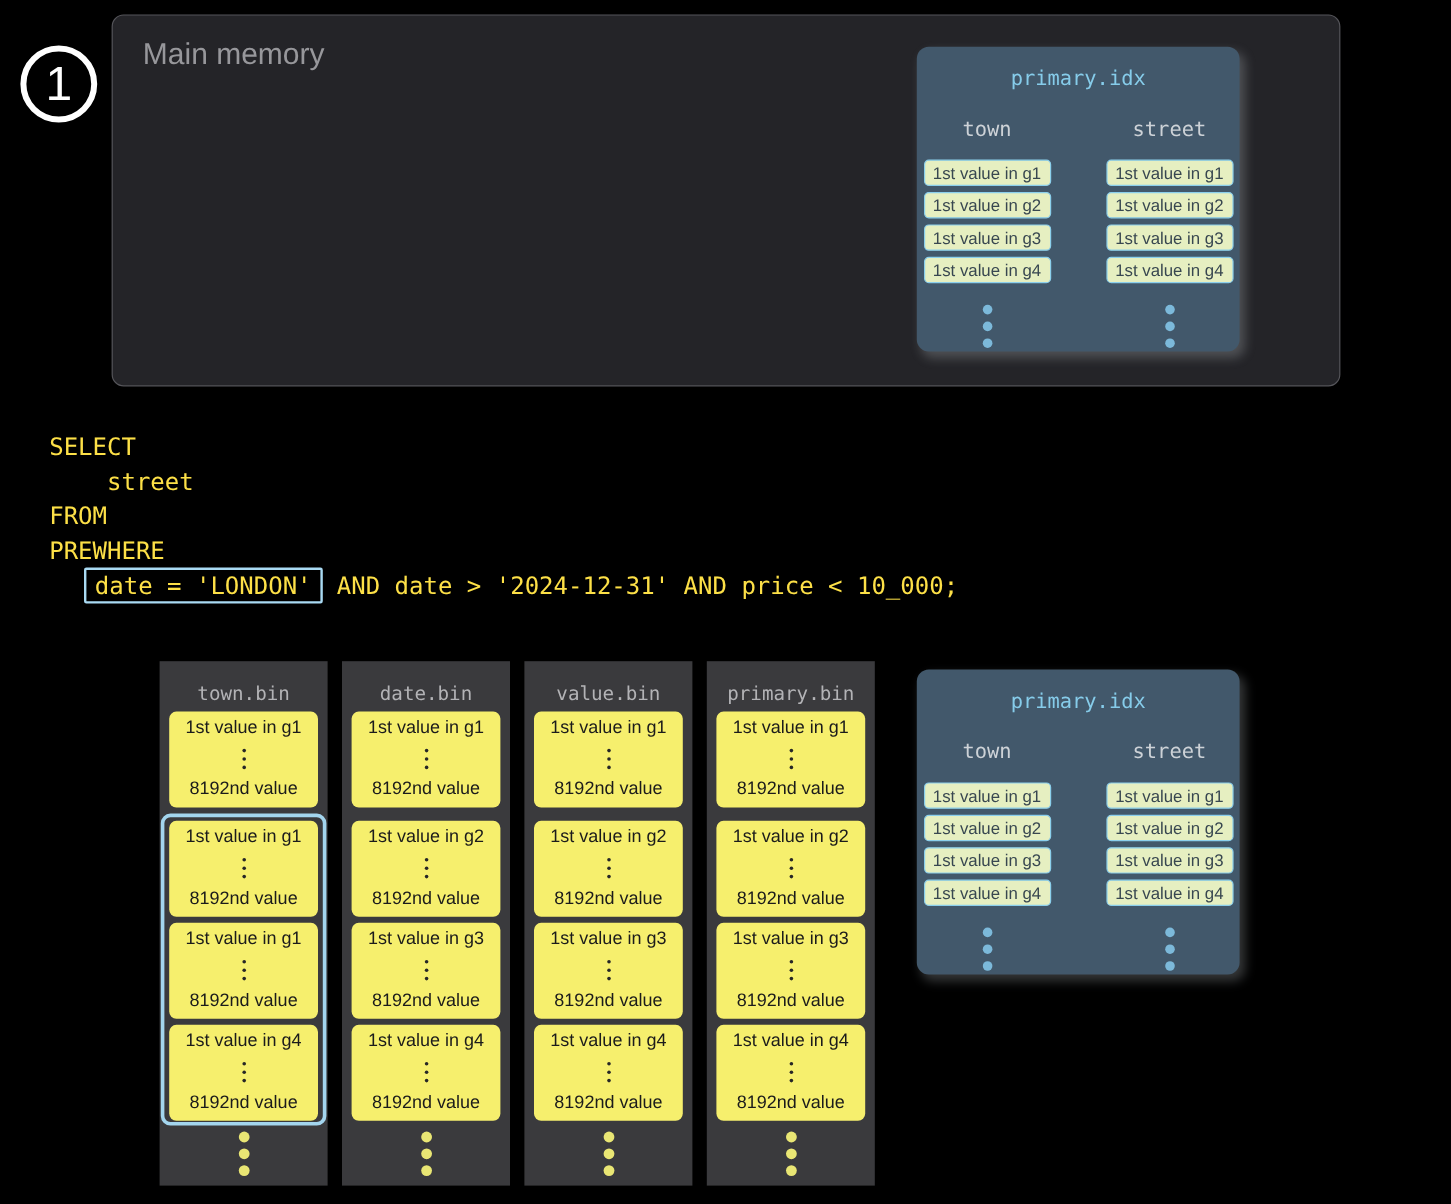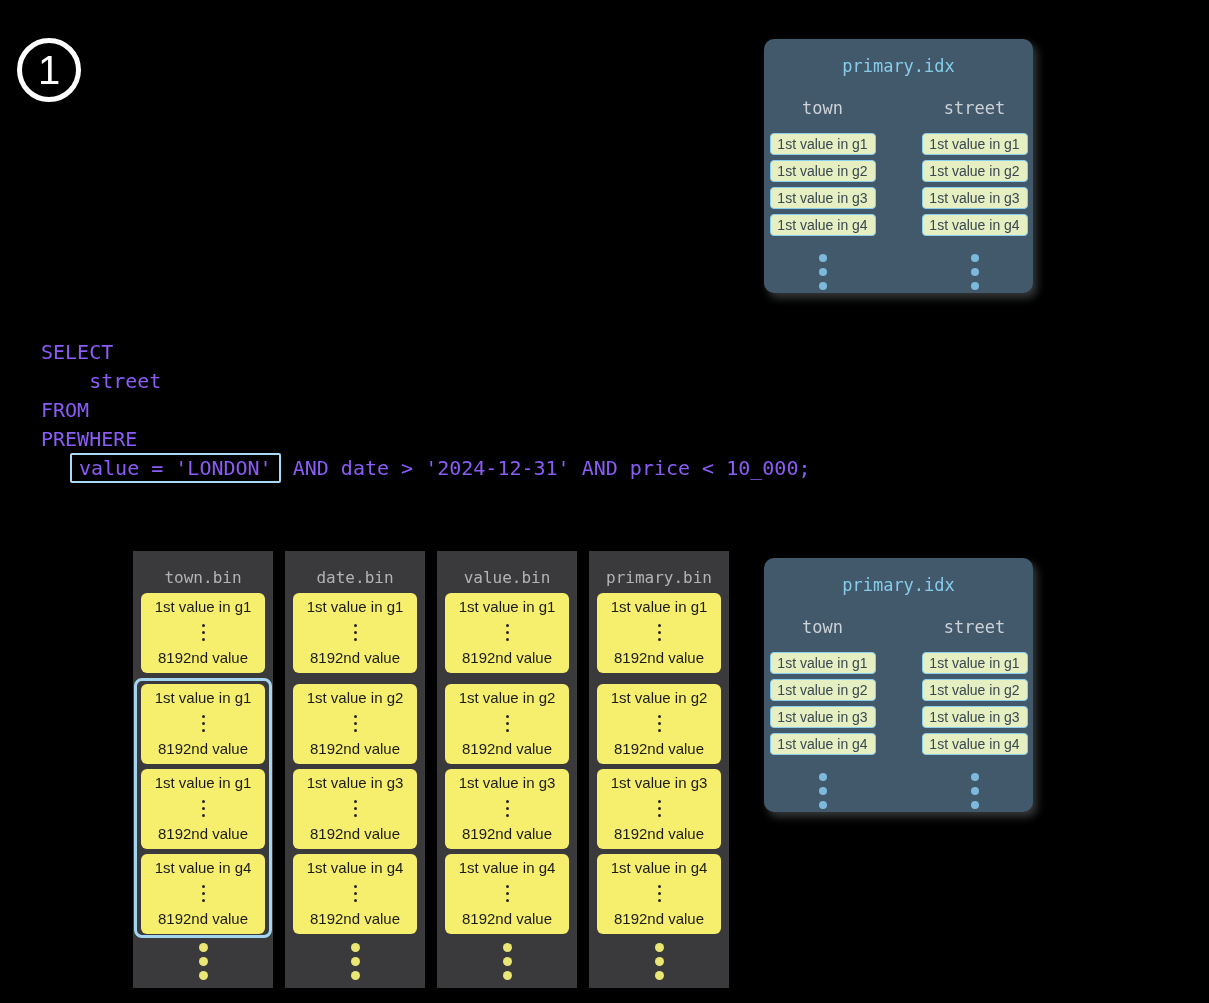--- a/index.html
+++ b/index.html
@@ -32,21 +32,21 @@
   .vdots{display:flex;flex-direction:column;align-items:center;}
   .vdots i{display:block;border-radius:50%;}
   .vdots.blue{margin-top:13px;gap:6px;}
   .vdots.blue i{width:8px;height:8px;background:#7cb9da;}
   .vdots.dark{gap:4px;}
   .vdots.dark i{width:3px;height:3px;background:#262626;}
   .vdots.yellow{gap:5px;}
   .vdots.yellow i{width:9px;height:9px;background:#e9e674;}
 
   
-  .sql{position:absolute;left:41px;top:337px;color:#8b5cf6;font-size:20px;}
+  .sql{position:absolute;left:41px;top:357px;color:#fde047;font-size:20px;}
   .sql-line{height:29px;display:flex;align-items:center;white-space:pre;}
   .sql-line.cond{padding-left:29px;}
   .hl{display:inline-flex;align-items:center;border:2px solid #a9daf3;border-radius:2px;
       padding:1px 7px;white-space:pre;}
 
   
   .bins{position:absolute;left:133px;top:551px;display:flex;gap:12px;}
   .bin{position:relative;width:140px;height:437px;background:#3a3a3d;border-radius:0;}
   .bin-title{position:absolute;top:17px;left:0;width:100%;text-align:center;font-size:16px;color:#b3b3b6;}
   .granule{position:absolute;left:8px;width:124px;height:80px;background:#f6ef6d;border-radius:6px;
@@ -57,20 +57,23 @@
            border-radius:8px;box-sizing:border-box;}
   .bin-dots{position:absolute;left:0;top:392px;width:100%;}
 </style>
 </head>
 <body>
 
 <div class="stage">
 
   <div class="badge">1</div>
 
+  <div class="mm-box">
+    <div class="mm-title">Main memory</div>
+  </div>
 
   <div class="pidx" style="top:39px">
     <div class="pidx-title mono">primary.idx</div>
     <div class="pidx-cols">
       <div class="pidx-col">
         <div class="pidx-col-header mono">town</div>
         <div class="chip">1st value in g1</div>
         <div class="chip">1st value in g2</div>
         <div class="chip">1st value in g3</div>
         <div class="chip">1st value in g4</div>
@@ -94,21 +97,21 @@
       </div>
     </div>
   </div>
 
   <div class="sql mono">
     <div class="sql-line">SELECT</div>
     <div class="sql-line">    street</div>
     <div class="sql-line">FROM</div>
     <div class="sql-line">PREWHERE</div>
     <div class="sql-line cond">
-      <span class="hl">value = 'LONDON'</span><span> AND date &gt; '2024-12-31' AND price &lt; 10_000;</span>
+      <span class="hl">date = 'LONDON'</span><span> AND date &gt; '2024-12-31' AND price &lt; 10_000;</span>
     </div>
   </div>
 
   <div class="bins">
 
     <div class="bin">
       <div class="bin-title mono">town.bin</div>
       <div class="sel-box"></div>
       <div class="granule p1">
         <span>1st value in g1</span>

